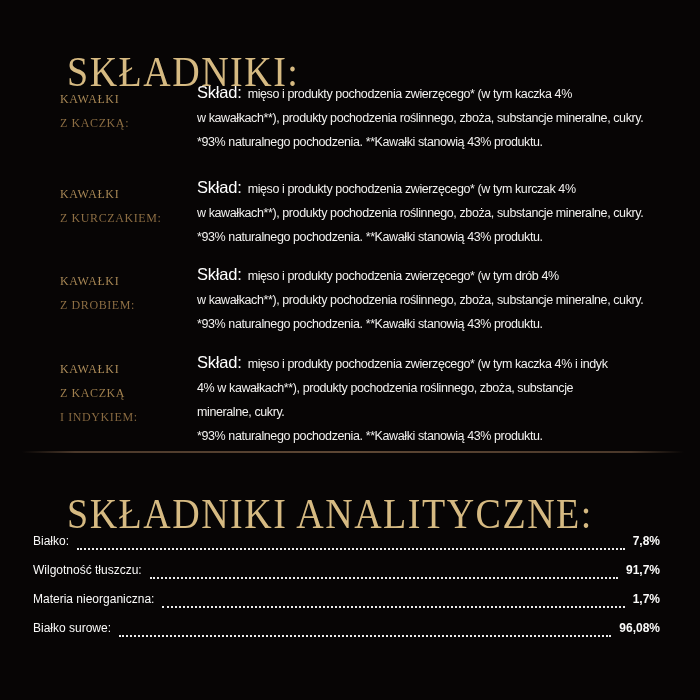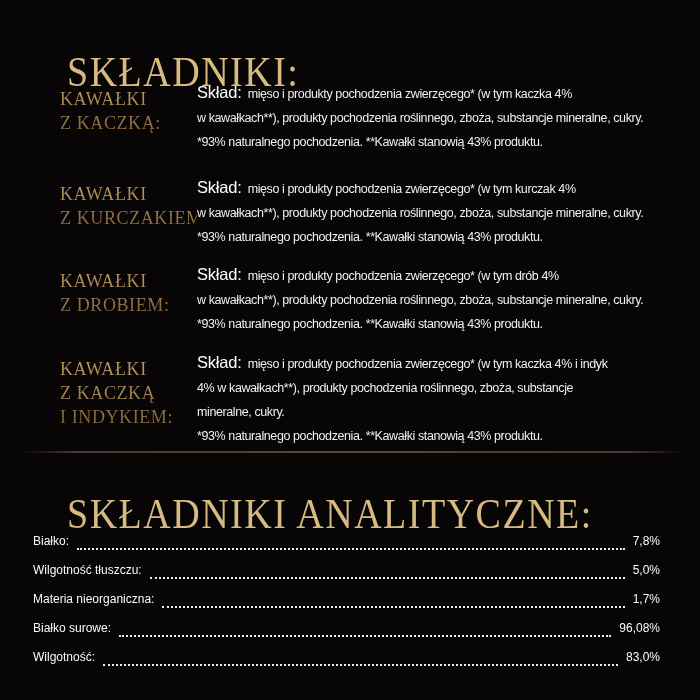--- a/index.html
+++ b/index.html
@@ -37,21 +37,21 @@
   .ing-row.r1 { top: 80px; }
   .ing-row.r2 { top: 175px; }
   .ing-row.r3 { top: 262px; }
   .ing-row.r4 { top: 350px; }
 
   .ing-label {
     width: 137px;
     flex: 0 0 137px;
     padding-top: 7px;
     font-family: "Liberation Serif", serif;
-    font-size: 18px;
+    font-size: 12px;
     line-height: 24px;
     letter-spacing: 0.6px;
     white-space: pre;
     color: var(--label_gold, #a98a58);
   }
   @supports ((-webkit-background-clip: text) or (background-clip: text)) {
     .ing-label {
       background: linear-gradient(180deg, #c3a069 0%, #a3824f 55%, #7d5f3a 100%);
       -webkit-background-clip: text;
       background-clip: text;
@@ -101,21 +101,21 @@
     color: #fbfbfa;
   }
   .alabel { white-space: nowrap; }
   .leader {
     flex: 1;
     align-self: flex-end;
     margin: 0 8px 6px 8px;
     border-bottom: 2.5px dotted rgba(255,255,255,0.92);
     min-width: 20px;
   }
-  .avalue { white-space: nowrap; }
+  .avalue { white-space: nowrap; font-weight: bold; }
 </style>
 </head>
 <body>
 
 <h1 class="gold-title first">SKŁADNIKI:</h1>
 
 <div class="ing-row r1">
   <div class="ing-label">KAWAŁKI
 Z KACZKĄ:</div>
   <div class="ing-desc">
@@ -163,30 +163,25 @@
 
 <div class="analytics">
   <div class="arow">
     <span class="alabel">Białko:</span>
     <span class="leader"></span>
     <span class="avalue">7,8%</span>
   </div>
   <div class="arow">
     <span class="alabel">Wilgotność tłuszczu:</span>
     <span class="leader"></span>
-    <span class="avalue">5,0%</span>
+    <span class="avalue">91,7%</span>
   </div>
   <div class="arow">
     <span class="alabel">Materia nieorganiczna:</span>
     <span class="leader"></span>
     <span class="avalue">1,7%</span>
   </div>
   <div class="arow">
     <span class="alabel">Białko surowe:</span>
     <span class="leader"></span>
     <span class="avalue">96,08%</span>
   </div>
-  <div class="arow">
-    <span class="alabel">Wilgotność:</span>
-    <span class="leader"></span>
-    <span class="avalue">83,0%</span>
-  </div>
 </div>
 
 </body></html>

